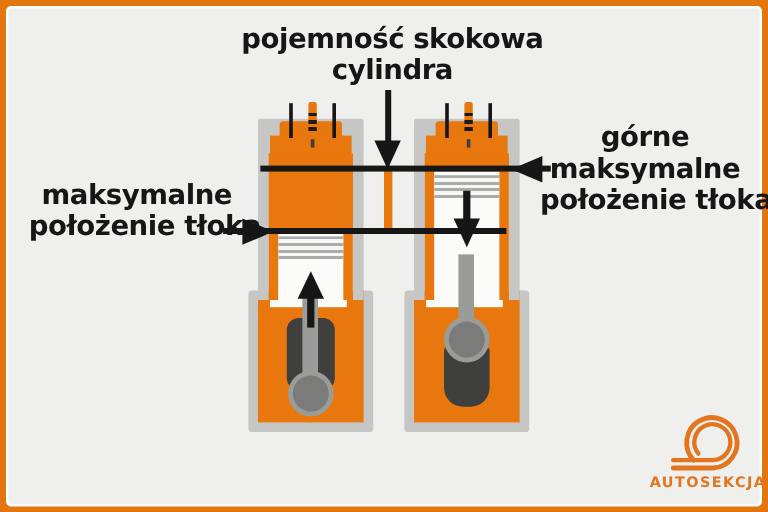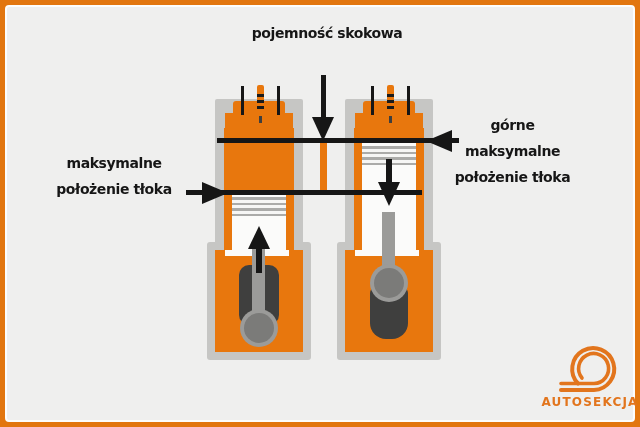--- a/index.html
+++ b/index.html
@@ -9,21 +9,21 @@
     font-family:"DejaVu Sans","Liberation Sans",sans-serif;
   }
   #canvas{
     position:absolute;left:5px;top:5px;right:5px;bottom:5px;
     background:var(--background,#efefee);
     border:2px solid #fdfdfc;border-radius:4px;
   }
   .abs{position:absolute;}
   .lbl{
     position:absolute;text-align:center;color:var(--line-black,#161616);
-    font-weight:bold;font-size:14px;line-height:26px;letter-spacing:-0.4px;
+    font-weight:bold;font-size:23px;line-height:26px;letter-spacing:-0.4px;
     white-space:nowrap;
   }
   .gray{background:var(--metal-gray,#c6c6c4);}
   .orange{background:var(--engine-orange,#e8770d);}
   .white{background:var(--white,#fbfbfa);}
   .dark{background:var(--dark-gray,#3f3f3e);}
   .rod{background:var(--rod-gray,#9b9b99);}
   .blackline{background:var(--line-black,#161616);}
   .rings{background:repeating-linear-gradient(to bottom,#ababa9 0 2.5px,#f6f6f5 2.5px 5.5px);}
   .plug{
@@ -120,28 +120,29 @@
     <div class="abs tri tri-left" style="left:419px;top:122.5px;"></div>
 
     <div class="abs blackline" style="left:179px;top:183px;width:236px;height:5px;"></div>
     <div class="abs tri tri-right" style="left:195px;top:174.5px;"></div>
 
     <div class="abs blackline" style="left:314px;top:68px;width:5px;height:48px;"></div>
     <div class="abs tri tri-down" style="left:305px;top:110px;"></div>
 
     <div class="lbl" style="left:165px;top:13px;width:310px;">
       <div>pojemność skokowa</div>
+      <div>cylindra</div>
     </div>
 
     <div class="lbl" style="left:17px;top:143px;width:180px;">
       <div>maksymalne</div>
       <div>położenie tłoka</div>
     </div>
 
-    <div class="lbl" style="left:418px;top:95px;width:175px;margin-top:10px;">
+    <div class="lbl" style="left:443px;top:95px;width:175px;">
       <div>górne</div>
       <div>maksymalne</div>
       <div>położenie tłoka</div>
     </div>
 
     <svg class="abs" style="left:549px;top:331px;" width="68" height="60" viewBox="0 0 68 60">
       <path d="M 5 52 H 38 A 21 21 0 1 0 22 45.5" fill="none" stroke="var(--logo-orange,#e2751d)" stroke-width="4" stroke-linecap="round"></path>
       <path d="M 5 45.5 H 38 A 15 15 0 1 0 26 40" fill="none" stroke="var(--logo-orange,#e2751d)" stroke-width="3.6" stroke-linecap="round"></path>
     </svg>
     <div id="logo-text">AUTOSEKCJA</div>

